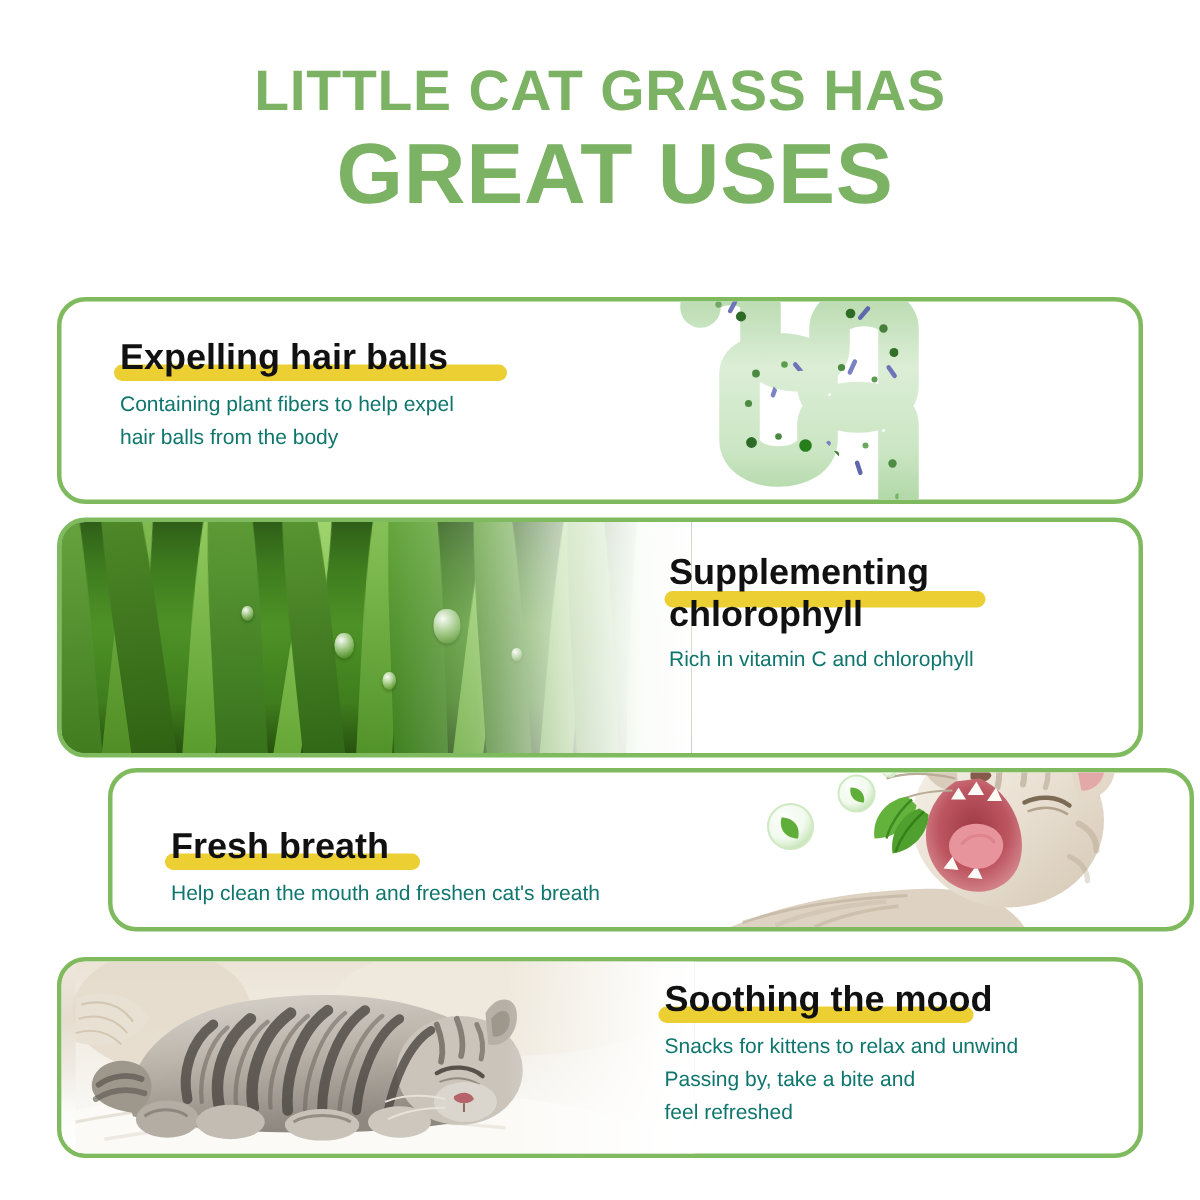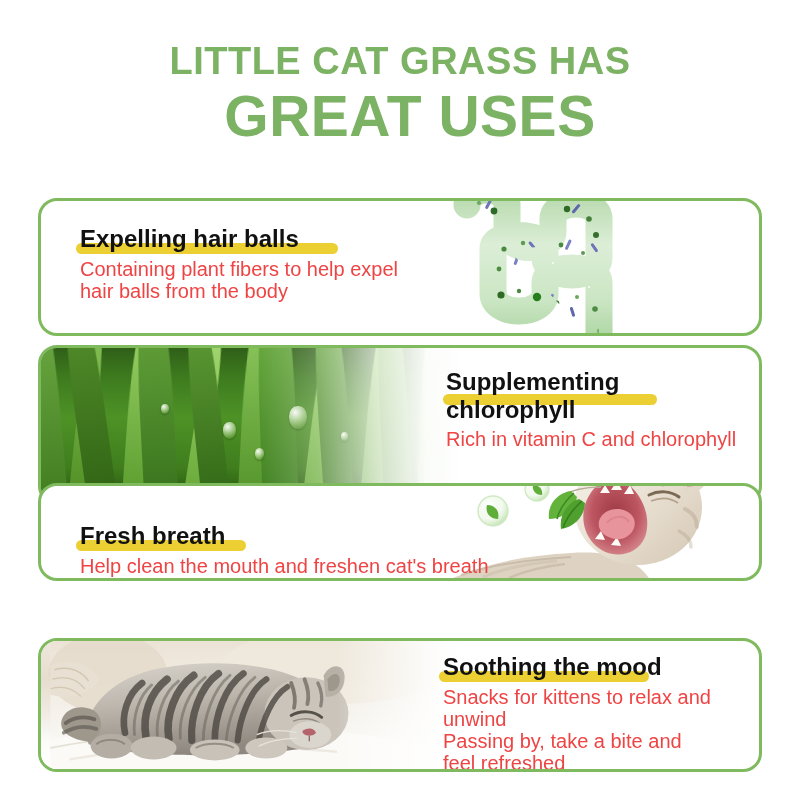--- a/index.html
+++ b/index.html
@@ -34,21 +34,21 @@
     left:38px;
     width:724px;
     border:3px solid #7fbb5e;
     border-radius:19px;
     box-sizing:border-box;
     background:#fff;
     overflow:hidden;
   }
   #card1{top:198px;height:138px;}
   #card2{top:345px;height:160px;}
-  #card3{top:483px;height:98px;}
+  #card3{top:512px;height:109px;margin-left:34px;}
   #card4{top:638px;height:134px;}
 
   .card-inner{position:relative;width:100%;height:100%;}
 
   
   .txt{position:absolute;}
   .heading{
     position:relative;
     display:inline-block;
     font-weight:700;
@@ -61,23 +61,23 @@
   .heading .hl{
     position:absolute;
     left:-4px;
     height:11px;
     background:#ebcf33;
     border-radius:6px;
     z-index:-1;
   }
   .heading.two-line{white-space:normal;}
   .body{
-    font-size:20px;
+    font-size:14px;
     line-height:22px;
-    color:#ef4444;
+    color:#0f766e;
     margin-top:5px;
     white-space:pre-line;
   }
 
   
   #card1 .txt{left:39px;top:24px;}
   #card1 .heading .hl{width:262px;bottom:-1px;}
   
   #card2 .txt{left:405px;top:20px;}
   #card2 .heading .hl{width:214px;top:26px;left:-3px;}

